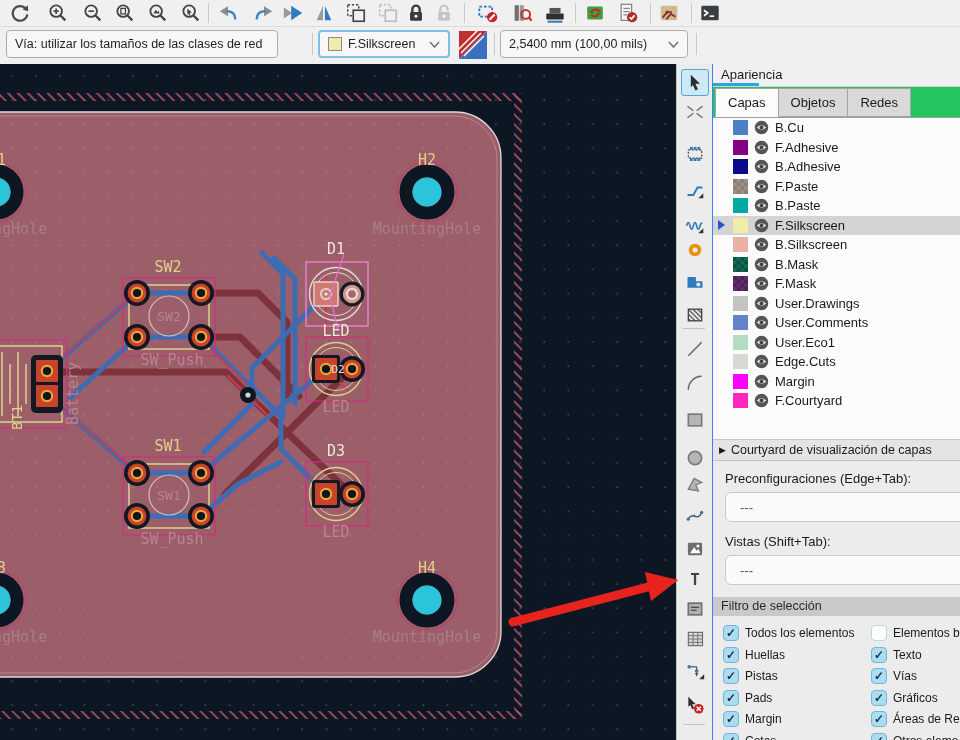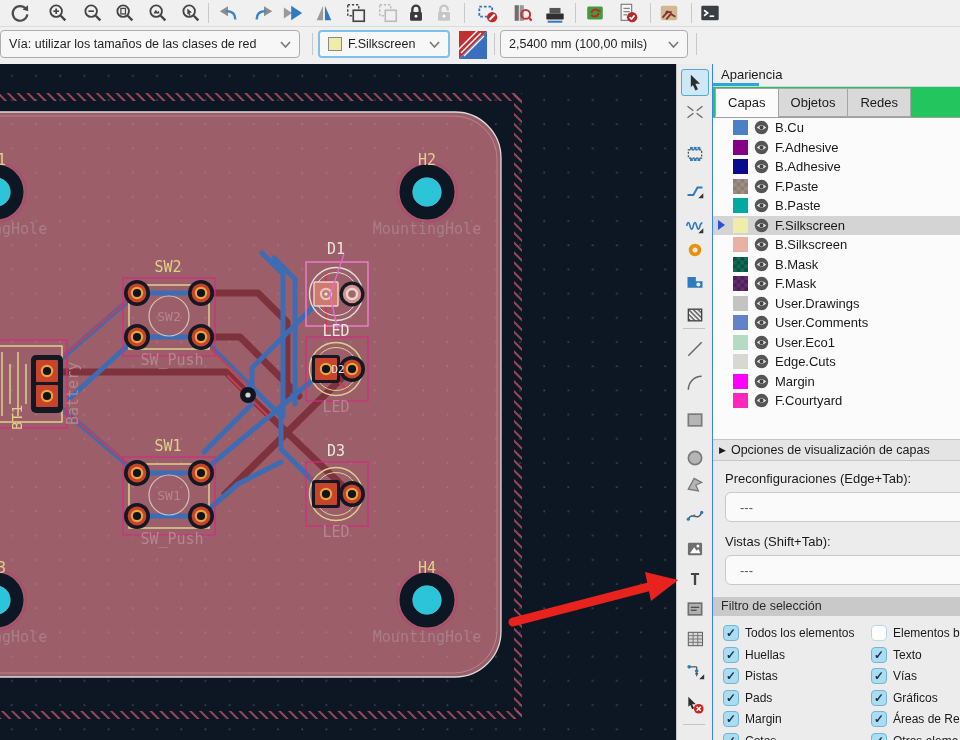--- a/index.html
+++ b/index.html
@@ -224,21 +224,21 @@
         <svg width="22" height="22" viewBox="0 0 24 24">
           <rect x="2.5" y="4" width="19" height="16" rx="1.5" fill="#3a3f44"></rect>
           <path d="M5.5 9 l4 3 l-4 3" fill="none" stroke="#fff" stroke-width="1.8"></path>
           <line x1="11.5" y1="15.5" x2="16.5" y2="15.5" stroke="#fff" stroke-width="1.8"></line>
           <line x1="4" y1="6.2" x2="20" y2="6.2" stroke="#6a7övrigt0" stroke-width="0"></line>
         </svg>
       </span>
   </div>
 
   <div class="tb2">
-    <div class="combo" style="left:0;width:300px">
+    <div class="combo" style="left:6px;width:272px">
       <span>Vía: utilizar los tamaños de las clases de red</span>
       <svg class="chev" width="11" height="7" viewBox="0 0 11 7">
           <polyline points="1,1 5.5,6 10,1" fill="none" stroke="#777" stroke-width="1.6"></polyline>
         </svg>
     </div>
     <span class="vsep2" style="left:312px"></span>
     <div class="combo focus" style="left:318px;width:132px">
       <span class="swatch" style="background: rgb(240, 236, 169);"></span>
       <span>F.Silkscreen</span>
       <svg class="chev" width="11" height="7" viewBox="0 0 11 7">
@@ -765,21 +765,21 @@
               <circle cx="8" cy="8" r="7.2" fill="#555"></circle>
               <path d="M3 8 Q8 3.4 13 8 Q8 12.6 3 8Z" fill="#e8e8e8"></path>
               <circle cx="8" cy="8" r="2.1" fill="#444"></circle>
             </svg>
           </span>
           <span class="lname">F.Courtyard</span>
         </div>
       </div>
     <div class="opts">
       <span class="tri">▶</span>
-      <span>Opciones de visualización de capas</span>
+      <span>Courtyard de visualización de capas</span>
     </div>
     <div class="sect">
       <div class="slabel">Preconfiguraciones (Edge+Tab):</div>
       <div class="combo2">
           <span>---</span>
         </div>
       <div class="slabel">Vistas (Shift+Tab):</div>
       <div class="combo2">
           <span>---</span>
         </div>

